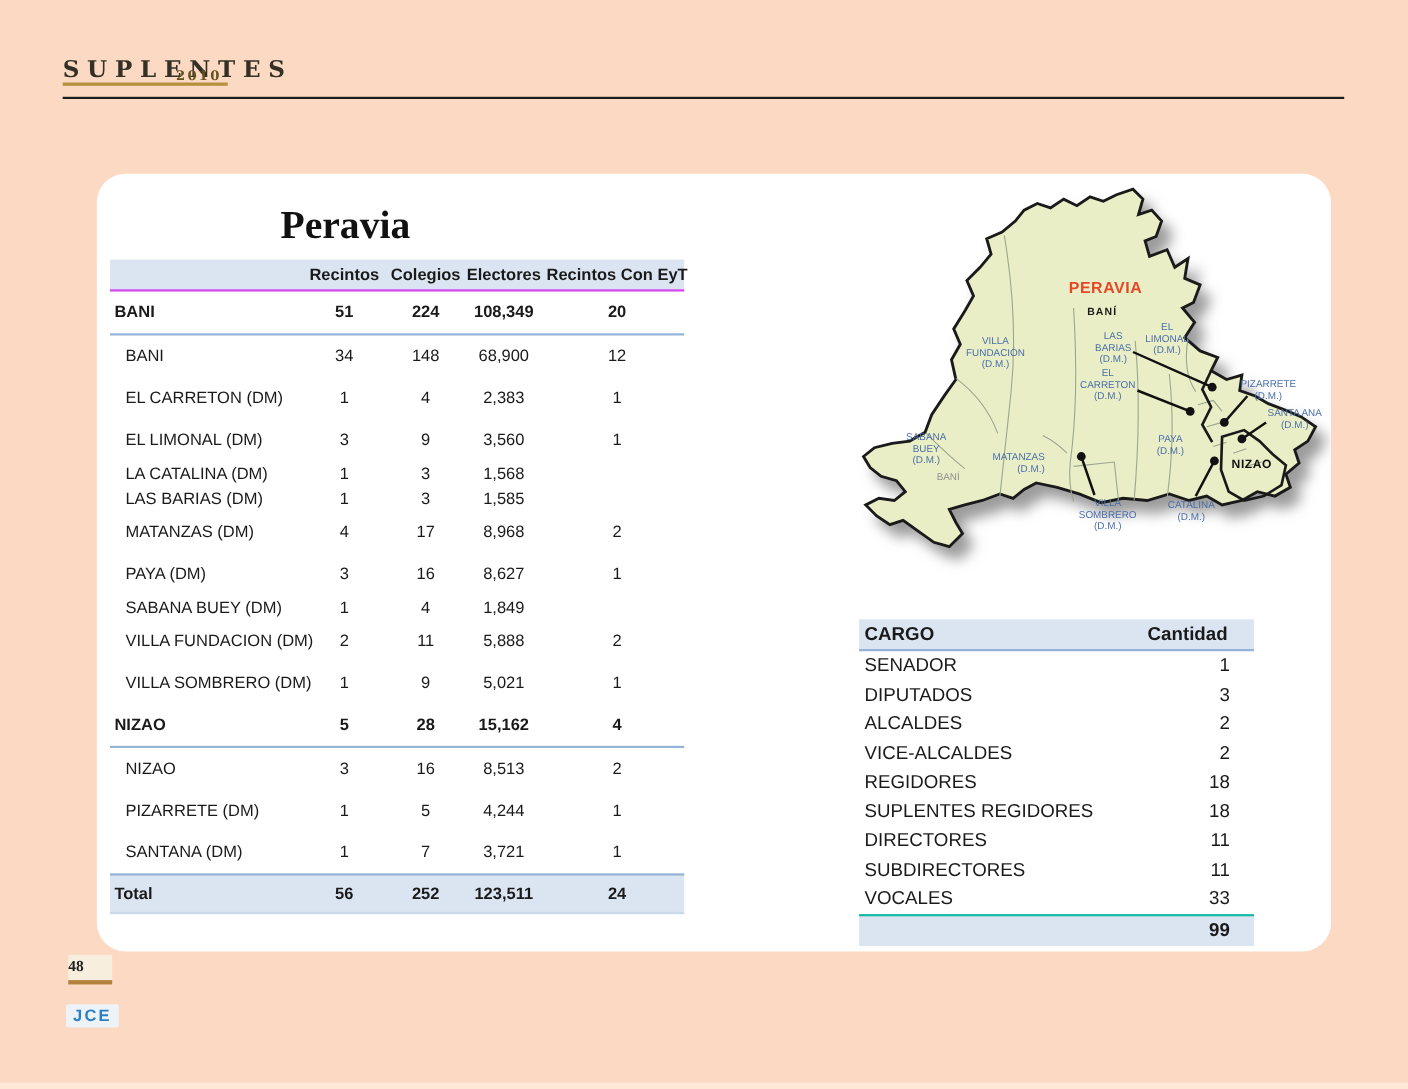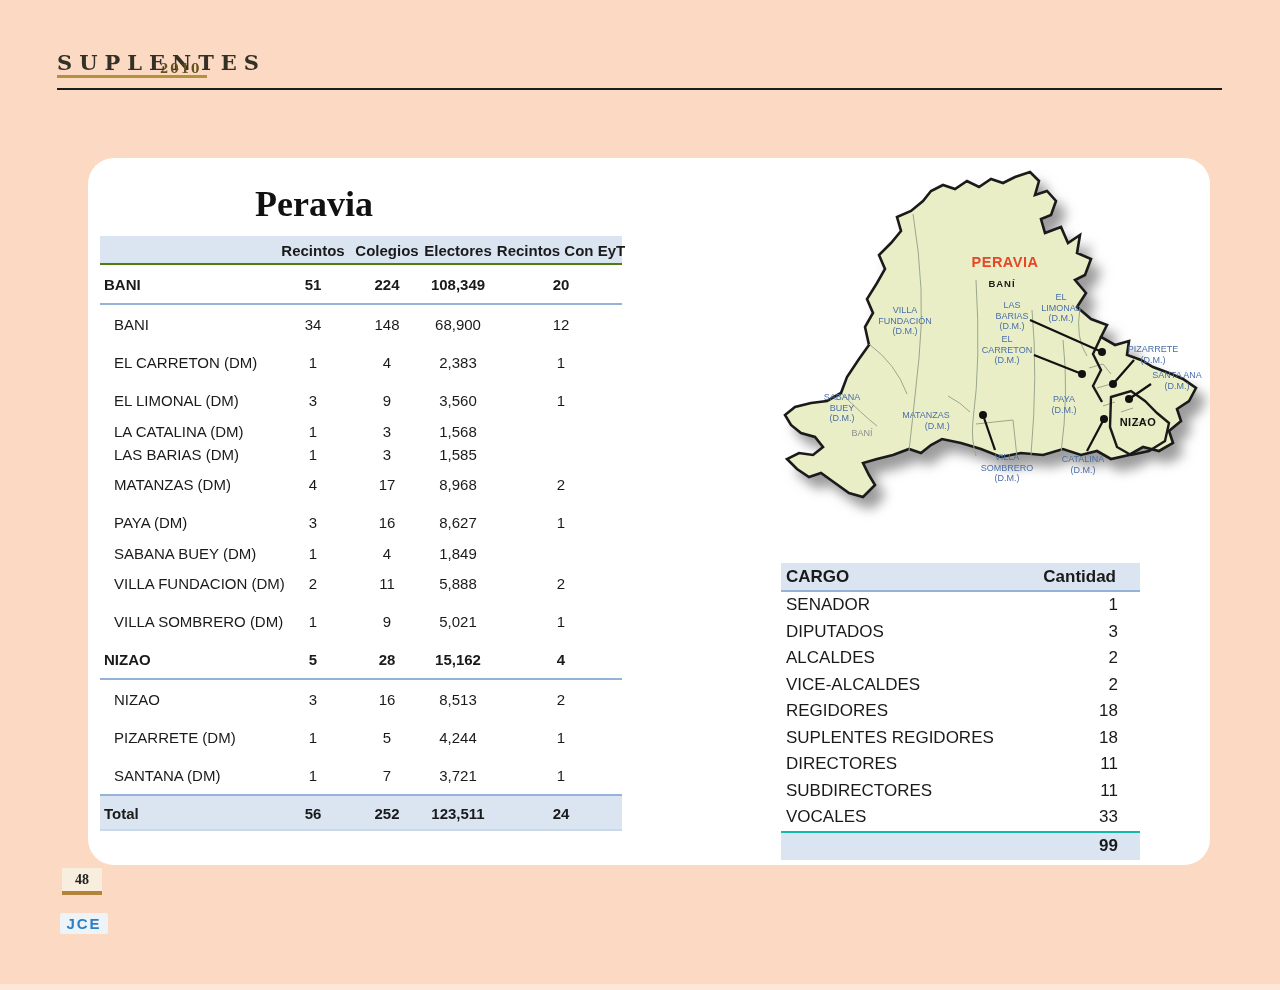--- a/index.html
+++ b/index.html
@@ -25,21 +25,21 @@
 
   .page-title{left:255px;top:183px;font-family:"Liberation Serif",serif;font-size:36px;font-weight:bold;color:#111;}
 
   
   .stats{left:100px;top:236px;width:522px;}
   .srow{position:relative;width:522px;}
   .srow .c-name{position:absolute;left:4px;top:50%;transform:translateY(-50%);white-space:nowrap;}
   .srow.item .c-name{left:14px;}
   .srow .c-num{position:absolute;top:50%;transform:translate(-50%,-50%);white-space:nowrap;}
   .c-rec{left:213px;} .c-col{left:287px;} .c-ele{left:358px;} .c-eyt{left:461px;}
-  .shead{height:27px;background:#dbe5f1;border-bottom:2px solid #4d7c0f;font-weight:bold;font-size:15px;}
+  .shead{height:27px;background:#dbe5f1;border-bottom:2px solid #d946ef;font-weight:bold;font-size:15px;}
   .shead .c-num{font-weight:bold;}
   .srow{font-size:15px;}
   .srow.group{height:38px;font-weight:bold;border-bottom:2px solid #95b3d7;}
   .srow.item{height:38px;}
   .srow.item.compact{height:23px;}
   .srow.total{height:33px;background:#dbe5f1;border-top:2px solid #95b3d7;border-bottom:2px solid #c9d9ea;font-weight:bold;}
 
   
   .cargo{left:781px;top:563px;width:359px;font-size:17px;}
   .crow{position:relative;height:26.5px;}
@@ -59,21 +59,21 @@
   .dot{fill:#111;}
   .mlabel{position:absolute;transform:translateX(-50%);text-align:center;white-space:nowrap;}
   .lbl-province{font-size:14.5px;font-weight:bold;color:#e64726;letter-spacing:.5px;}
   .lbl-muni{font-size:9.5px;font-weight:bold;color:#1a1a1a;letter-spacing:1px;}
   .lbl-nizao{font-size:11px;font-weight:bold;color:#111;letter-spacing:.5px;}
   .lbl-dm{font-size:9px;line-height:10.5px;color:#4a6ea9;}
   .lbl-gray{font-size:9px;color:#8e8e8e;}
 
   
   .pagenum-box{left:62px;top:868px;width:40px;height:23px;background:#f7eedd;border-bottom:4px solid #b5823c;
-    text-align:center;font-family:"Liberation Serif",serif;font-size:14px;font-weight:bold;line-height:23px;color:#222;}
+    text-align:left;font-family:"Liberation Serif",serif;font-size:14px;font-weight:bold;line-height:23px;color:#222;}
   .jce-box{left:60px;top:913px;width:48px;height:21px;background:#eef3f8;border-radius:2px;
     text-align:center;font-size:15px;font-weight:bold;letter-spacing:2px;color:#2b7fc2;line-height:21px;}
   .bottom-strip{left:0;top:984px;width:1280px;height:6px;background:#fde8d8;}
 </style>
 </head>
 <body>
 
 <div class="page">
 
   <div class="abs brand-title">SUPLENTES</div>

